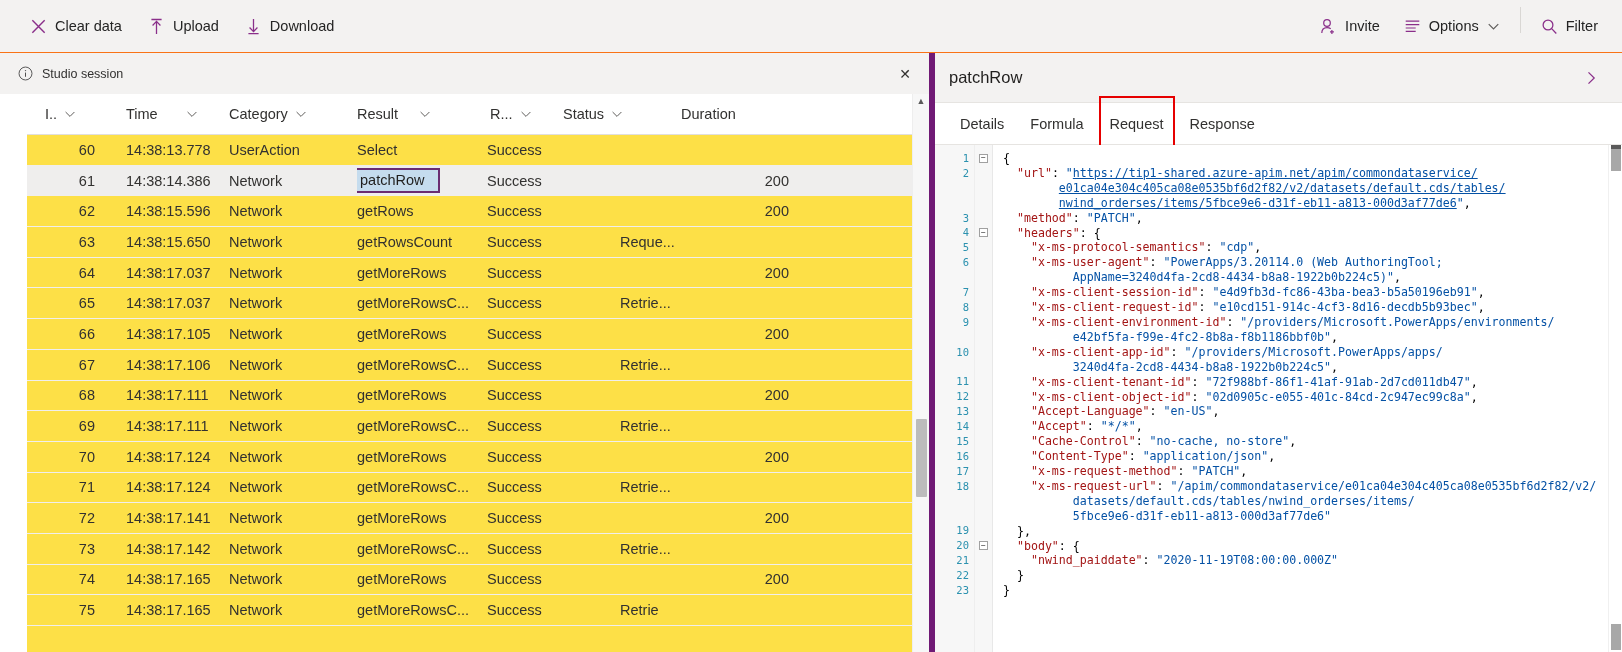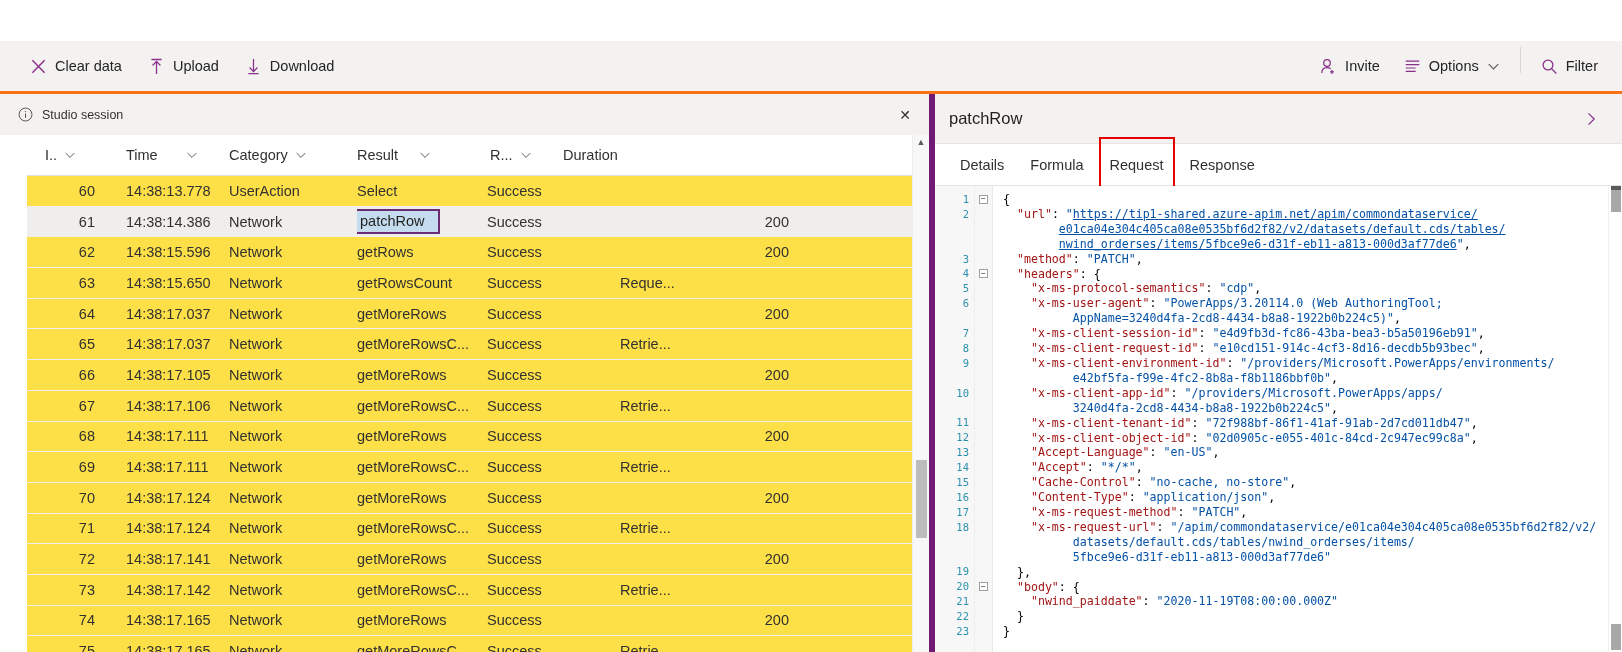--- a/index.html
+++ b/index.html
@@ -15,23 +15,22 @@
     display: flex; flex-direction: column;
     background: #ffffff;
     position: relative;
   }
 
   
   .commandbar {
     height: 53px; min-height: 53px;
     background: #f3f2f1;
     display: flex; align-items: center;
-    border-bottom: 3px solid #f97316;
+    border-bottom: 1px solid #f97316;
     padding: 0 12px 0 18px;
-    margin-top: 41px;
   }
   .cmd-left { display: flex; align-items: center; gap: 2px; }
   .cmd-right { margin-left: auto; display: flex; align-items: flex-start; }
   .cmd-btn {
     display: flex; align-items: center; gap: 8px;
     height: 38px; padding: 0 12px;
     font-size: 14.5px; color: #242424;
     cursor: pointer; white-space: nowrap;
     background: transparent; border: none;
     font-family: "Liberation Sans", sans-serif;
@@ -334,20 +333,28 @@
             <div class="th c-res">
                 <span>Result</span>
                 <span class="chev">
                   <svg viewBox="0 0 12 12" width="12" height="12">
                     <path d="M1.6 4 L6 8.4 L10.4 4" stroke="currentColor" stroke-width="1" fill="none"></path>
                   </svg>
                 </span>
               </div>
             <div class="th c-rr">
                 <span>R...</span>
+                <span class="chev">
+                  <svg viewBox="0 0 12 12" width="12" height="12">
+                    <path d="M1.6 4 L6 8.4 L10.4 4" stroke="currentColor" stroke-width="1" fill="none"></path>
+                  </svg>
+                </span>
+              </div>
+            <div class="th c-stat">
+                <span>Status</span>
                 <span class="chev">
                   <svg viewBox="0 0 12 12" width="12" height="12">
                     <path d="M1.6 4 L6 8.4 L10.4 4" stroke="currentColor" stroke-width="1" fill="none"></path>
                   </svg>
                 </span>
               </div>
             <div class="th c-dur">
                 <span>Duration</span>
               </div>
           </div>

